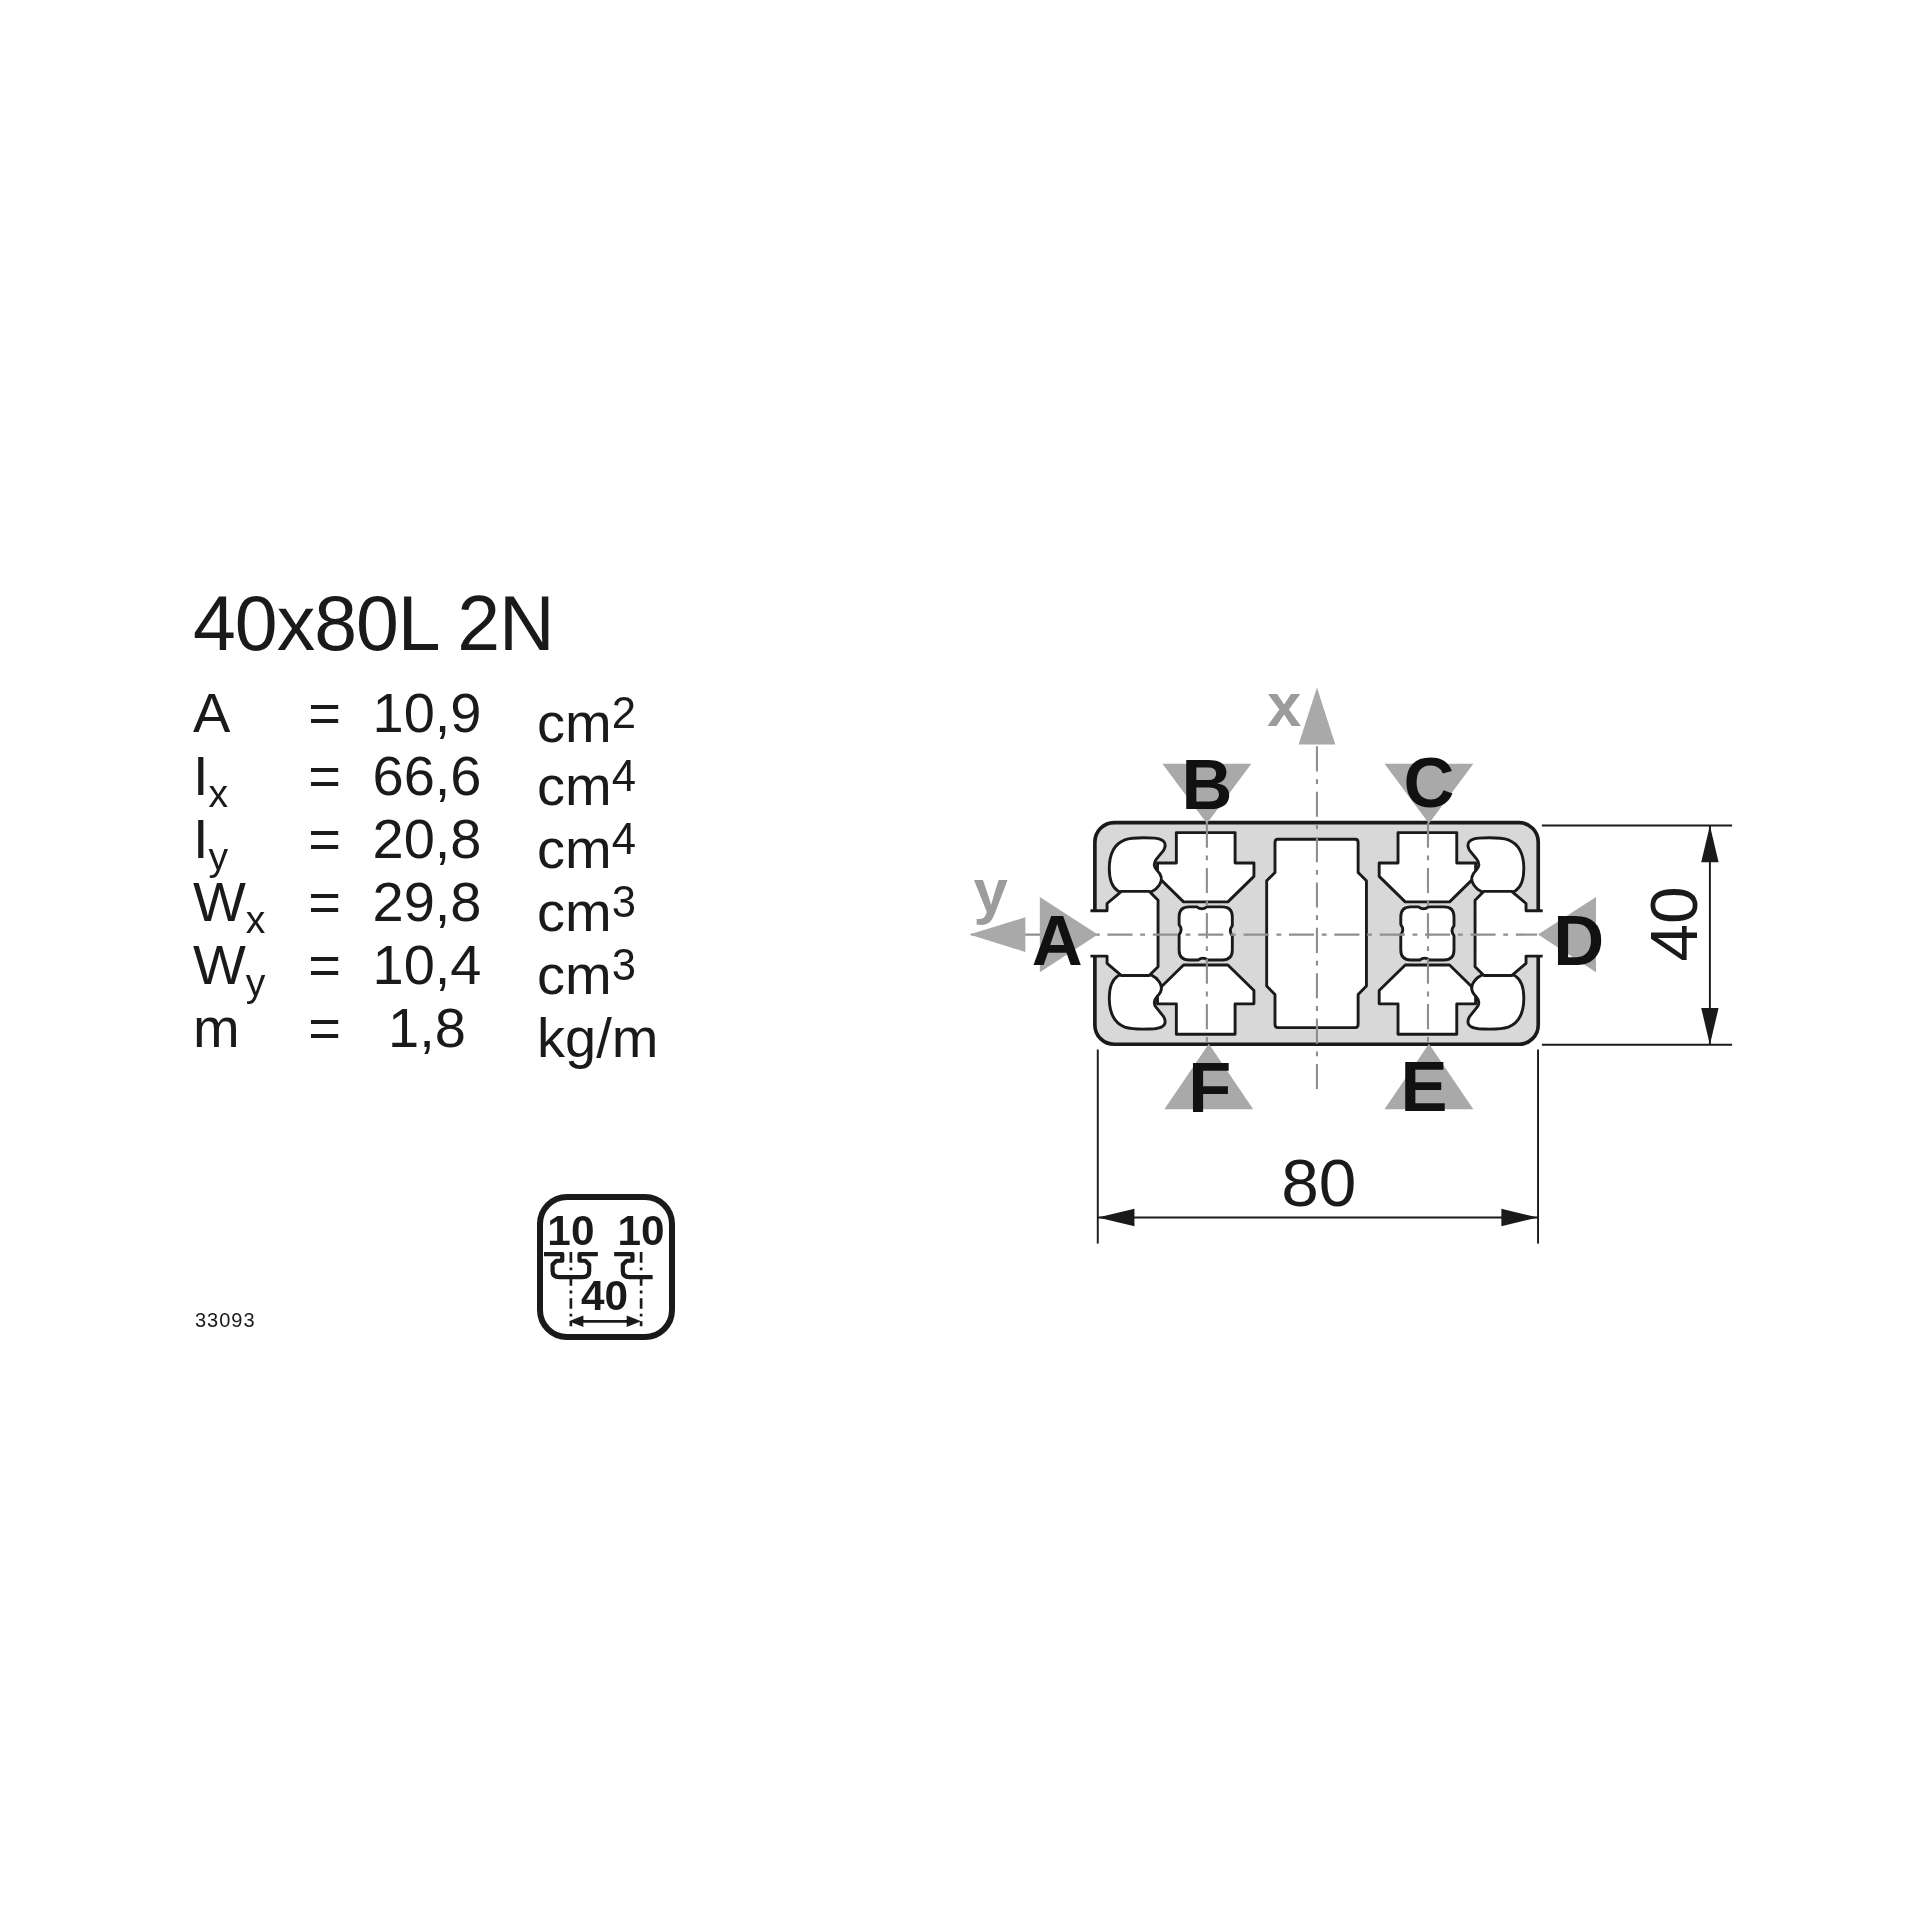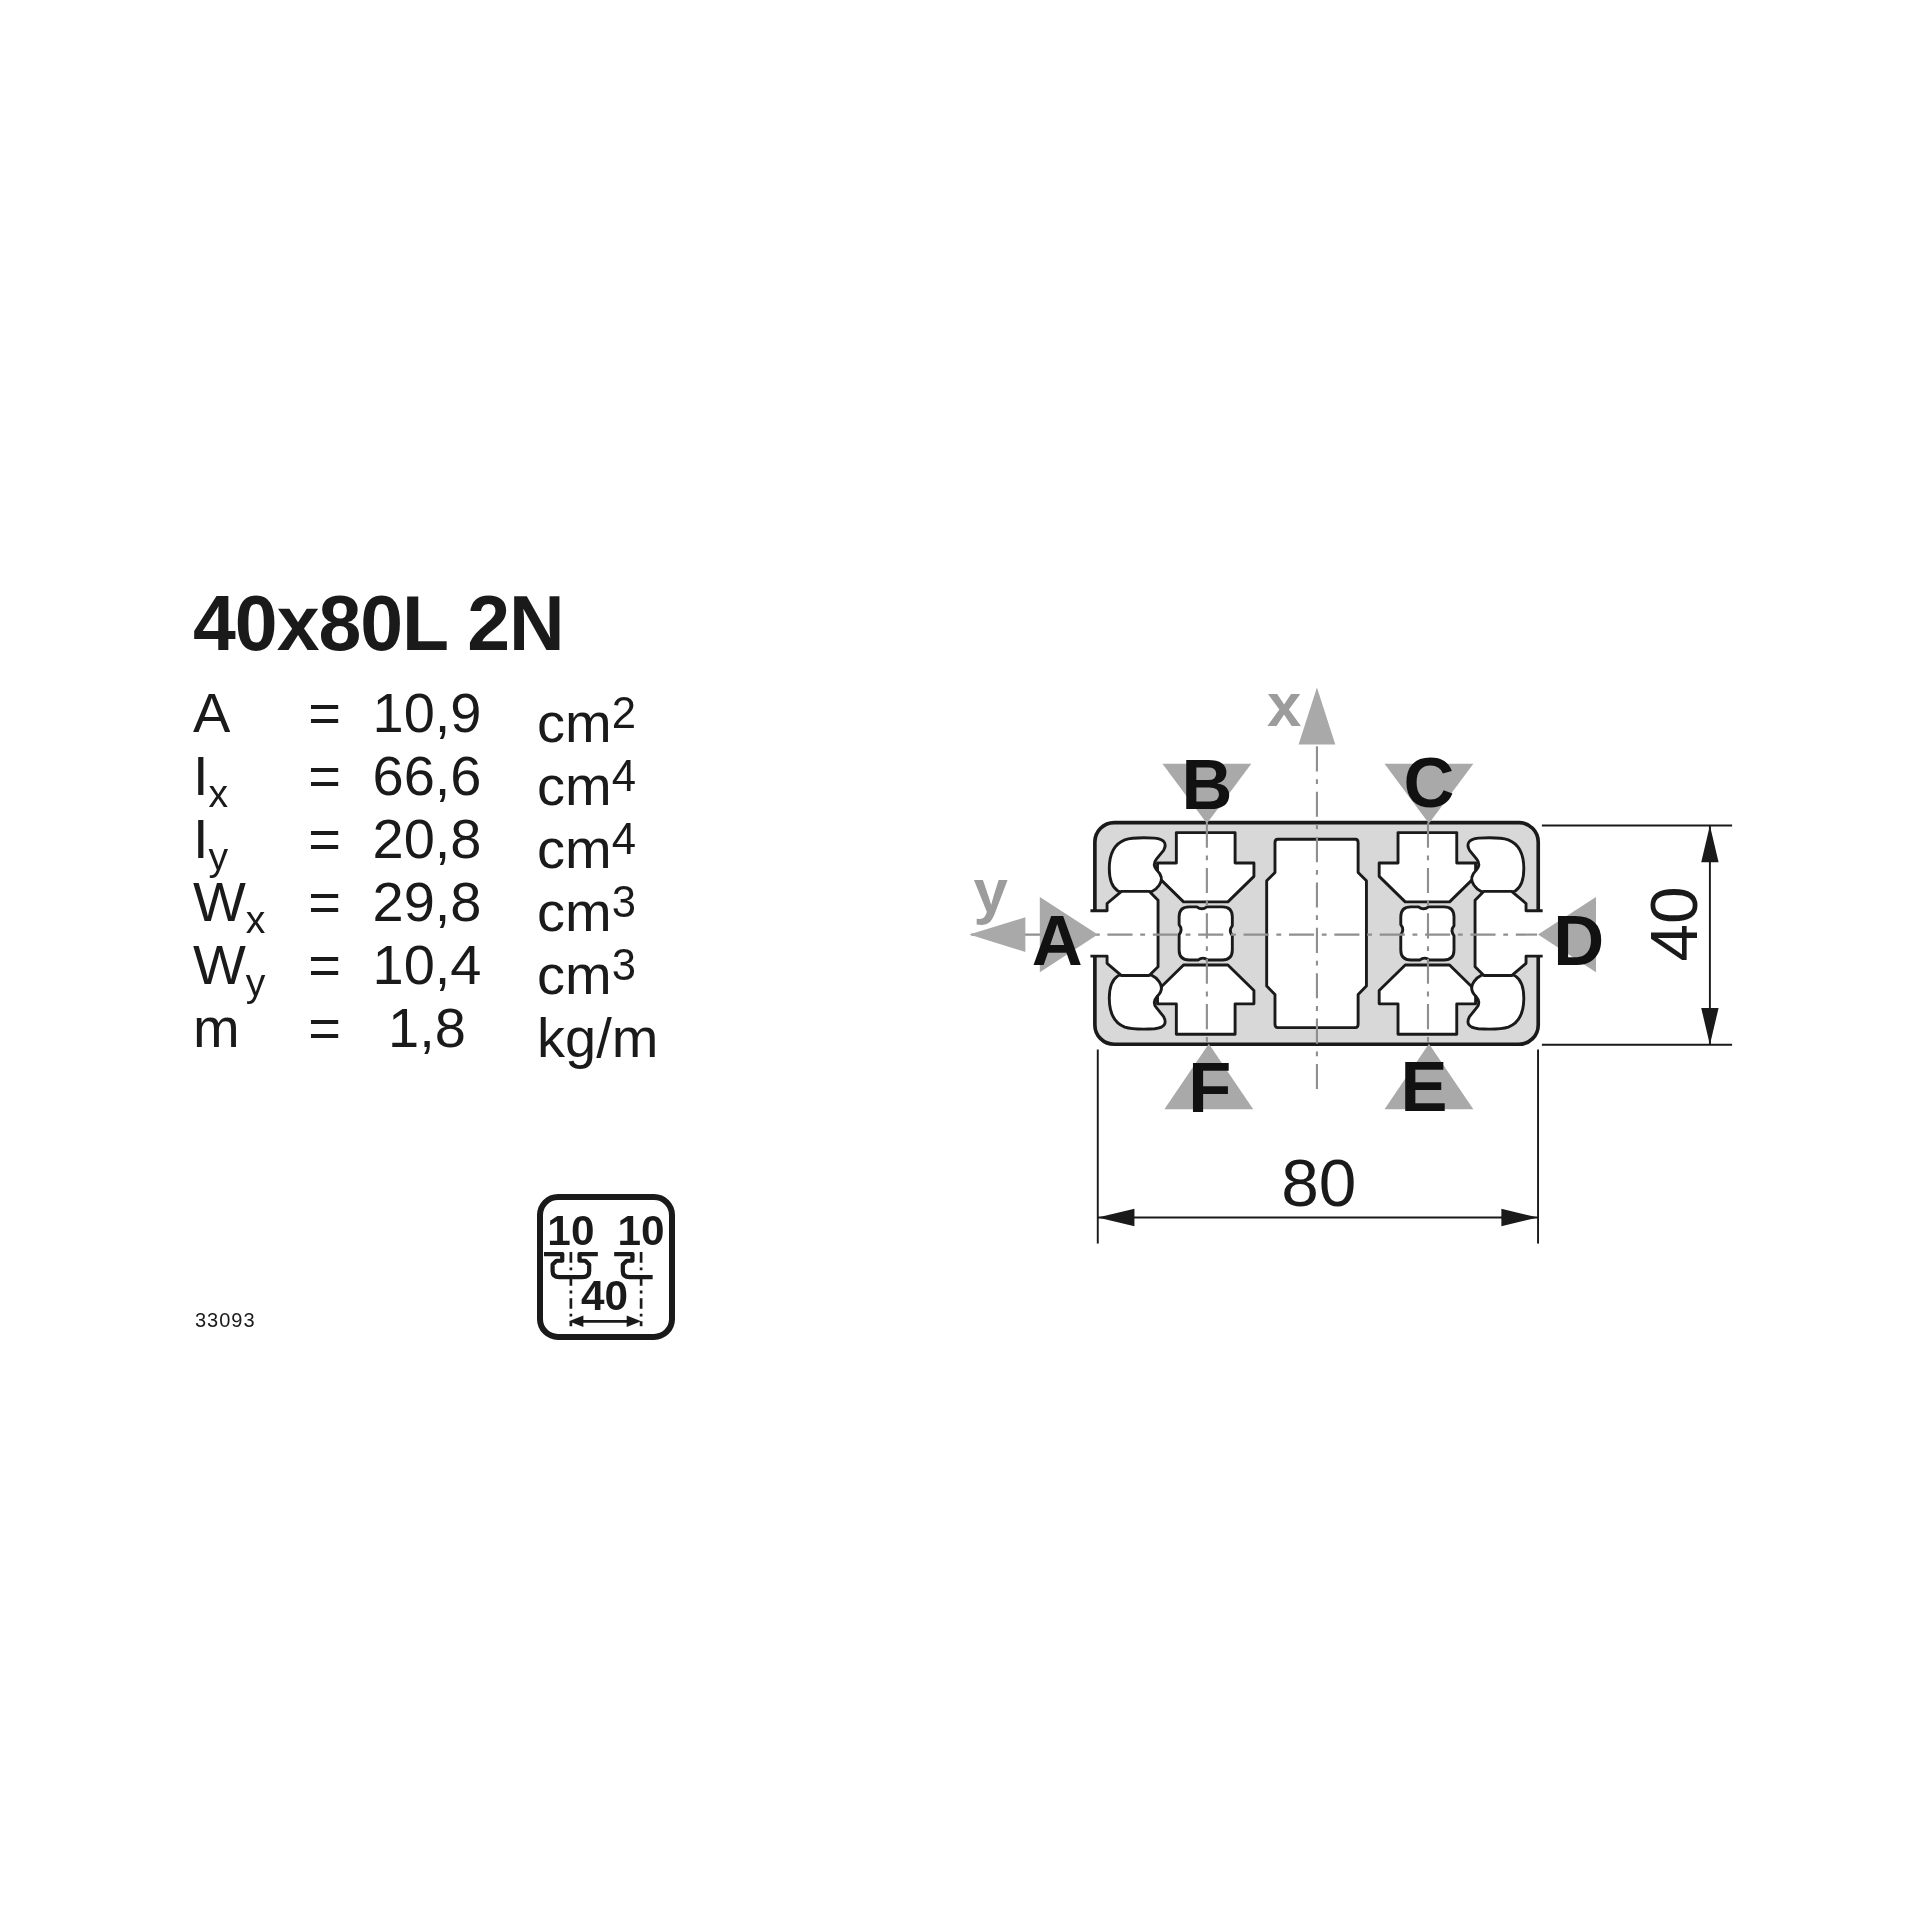--- a/index.html
+++ b/index.html
@@ -1,32 +1,32 @@
 <!DOCTYPE html>
 <html><head>
 <meta charset="utf-8">
 <style>
   html,body{margin:0;padding:0;background:#fff;}
   body{width:1931px;height:1931px;font-family:"Liberation Sans",sans-serif;color:#1a1a1a;}
   .page{position:relative;width:1931px;height:1931px;overflow:hidden;background:#fff;}
 
   
-  .title{position:absolute;left:193px;top:579px;font-size:77px;font-weight:bold;letter-spacing:-1px;white-space:nowrap;}
+  .title{position:absolute;left:193px;top:579px;font-size:77px;font-weight:normal;letter-spacing:-1px;white-space:nowrap;}
   .spec-table{position:absolute;left:193px;top:681px;}
   .spec-row{display:flex;height:63px;line-height:63px;font-size:56px;white-space:nowrap;}
   .sym{width:111px;}
   .sym sub{font-size:0.7em;line-height:0;}
   .eq{width:41px;text-align:center;}
   .val{width:164px;text-align:center;}
   .unit{margin-left:28px;}
   .exp{font-size:0.78em;vertical-align:0.33em;}
   .fig-num{position:absolute;left:195px;top:1309px;font-size:20px;letter-spacing:1px;}
 
   
-  .badge{position:absolute;left:537px;top:1194px;width:126px;height:134px;border:6.8px solid #1a1a1a;border-radius:21px;background:#fff;}
+  .badge{position:absolute;left:537px;top:1194px;width:126px;height:134px;border:6.8px solid #1a1a1a;border-radius:30px;background:#fff;}
   .badge svg{display:block;width:126px;height:134px;}
   .badge text{font-family:"Liberation Sans",sans-serif;font-weight:bold;font-size:44px;fill:#1a1a1a;text-anchor:middle;}
   .slot-glyph{fill:none;stroke:#1a1a1a;stroke-width:4.4;stroke-linejoin:round;}
   .badge-cl{stroke:#1a1a1a;stroke-width:2.8;fill:none;stroke-dasharray:11 5 3 5;}
   .badge-dim{stroke:#1a1a1a;stroke-width:3;fill:none;}
   .badge-ah{fill:#1a1a1a;}
 
   
   .diagram{position:absolute;left:0;top:0;width:1931px;height:1931px;}
   .material{fill:#d8d8d8;stroke:#1a1a1a;stroke-width:0.66;}

